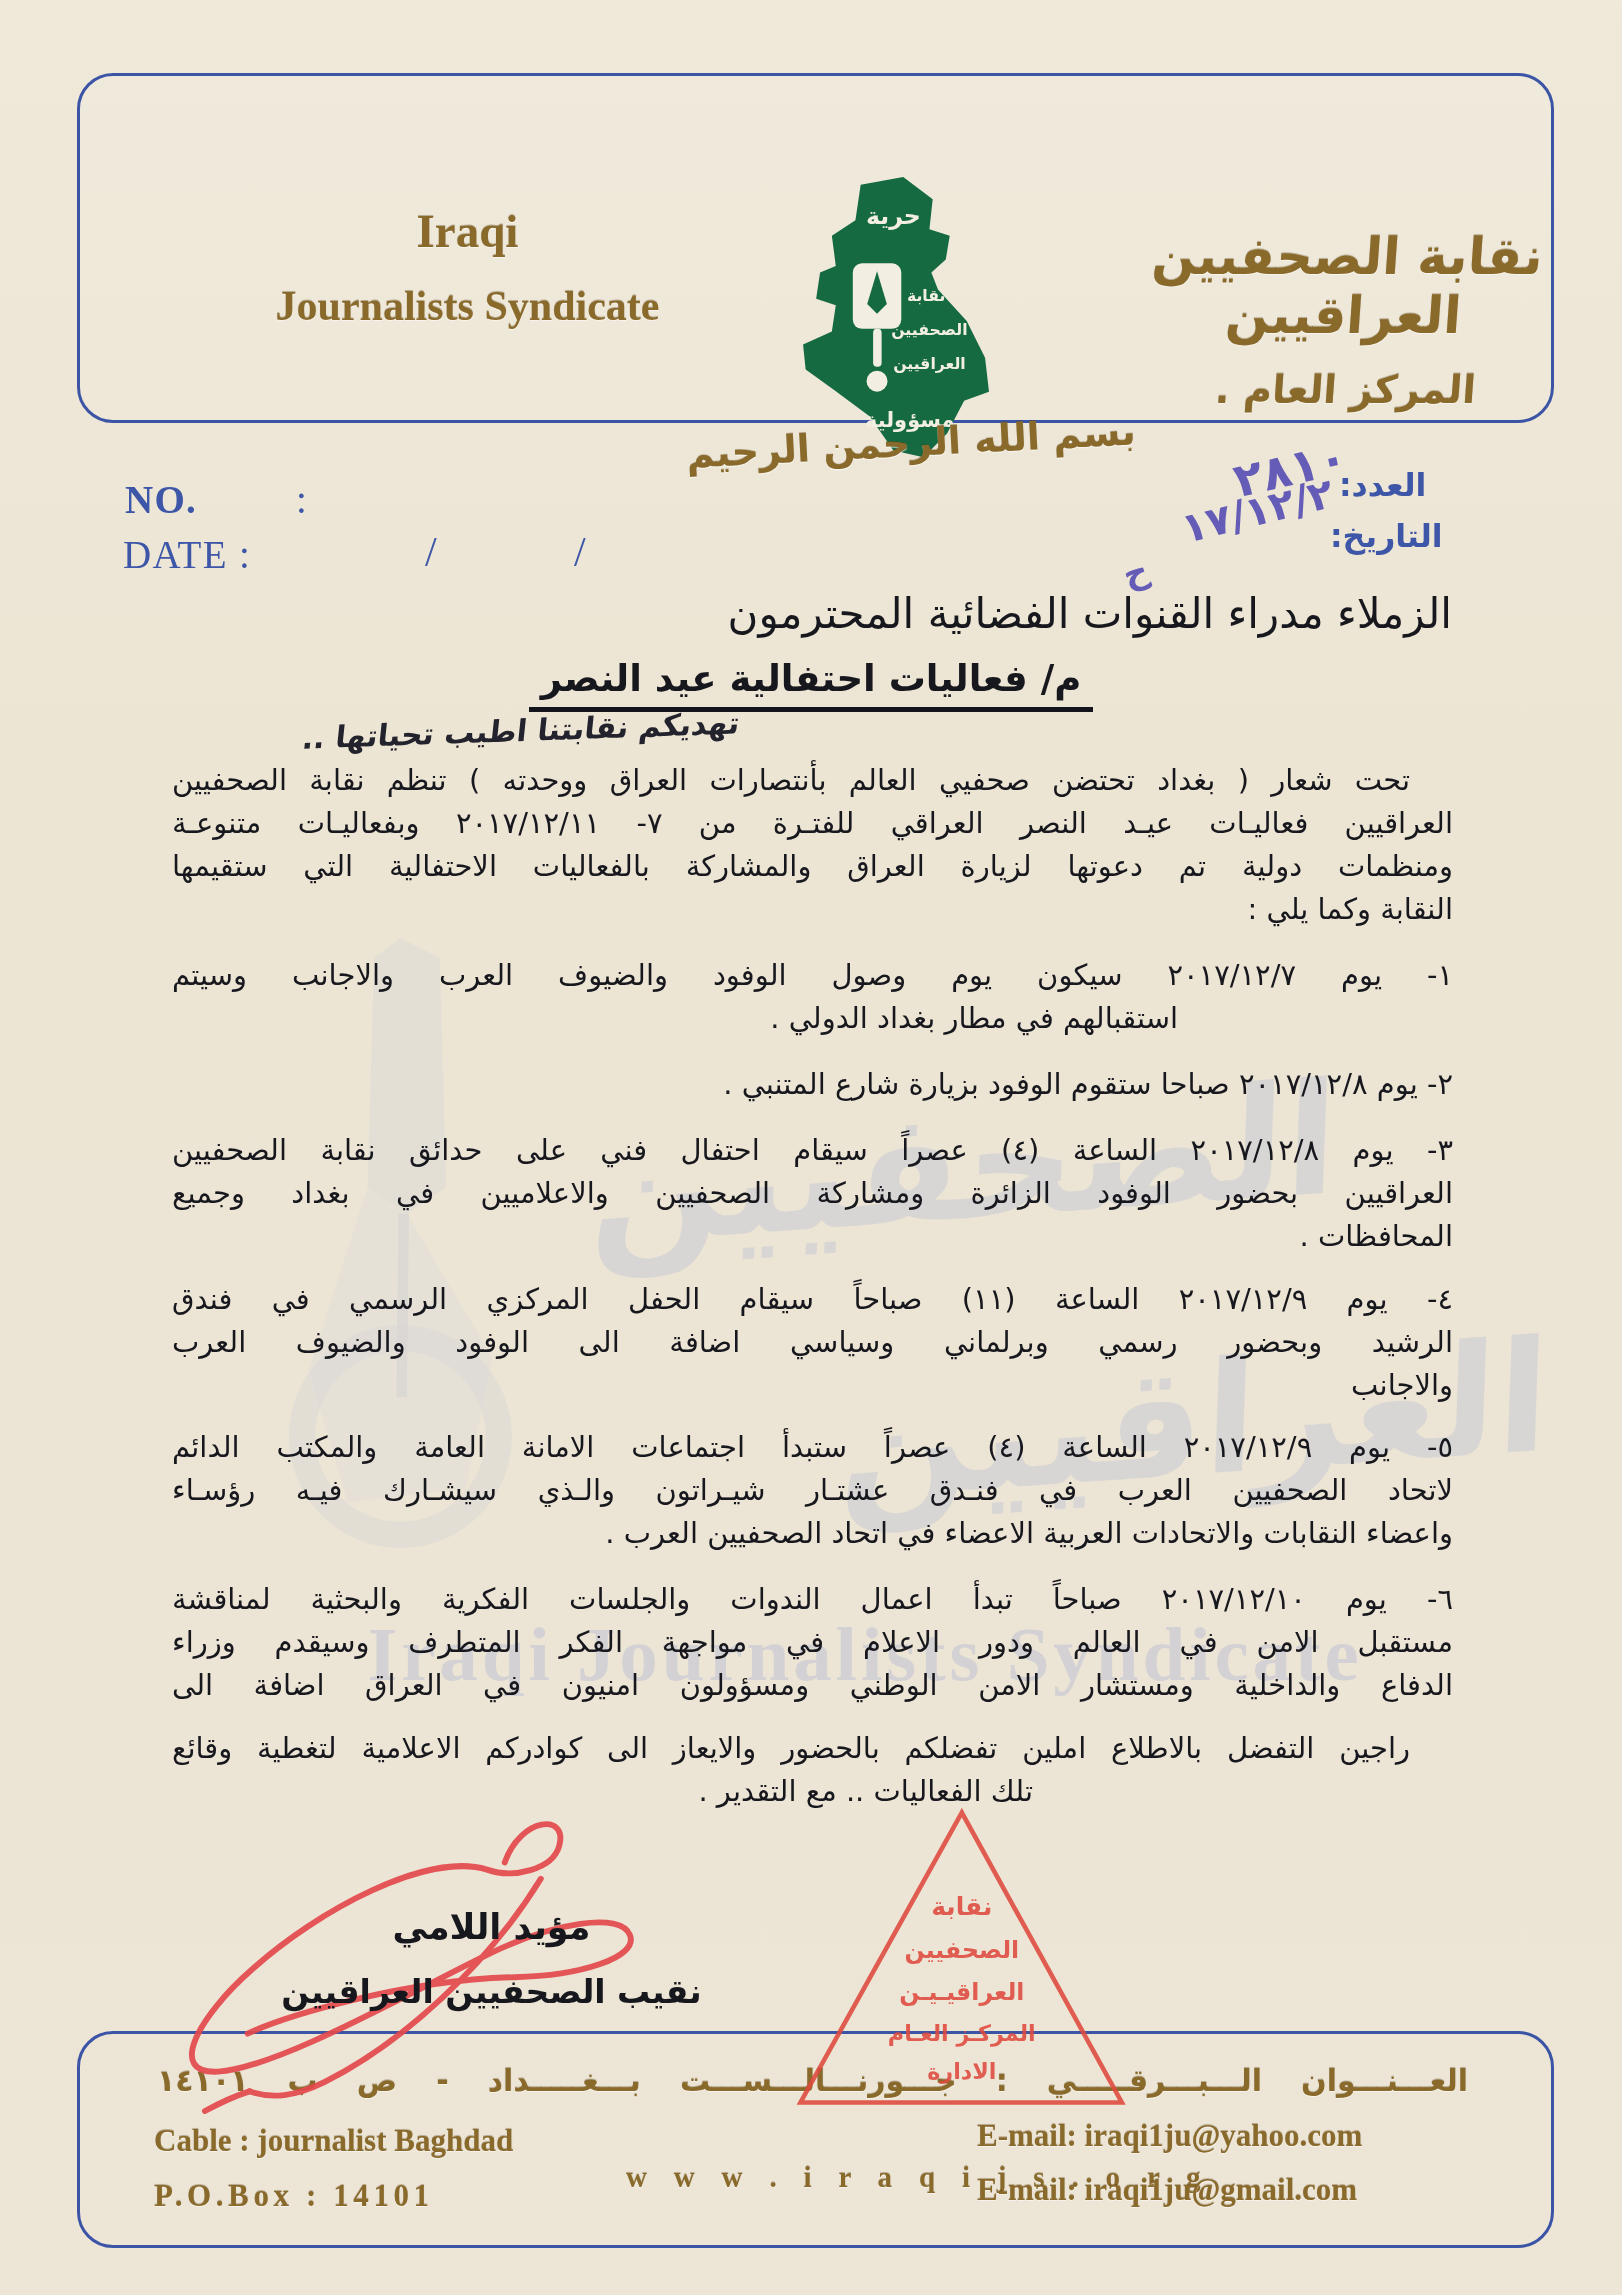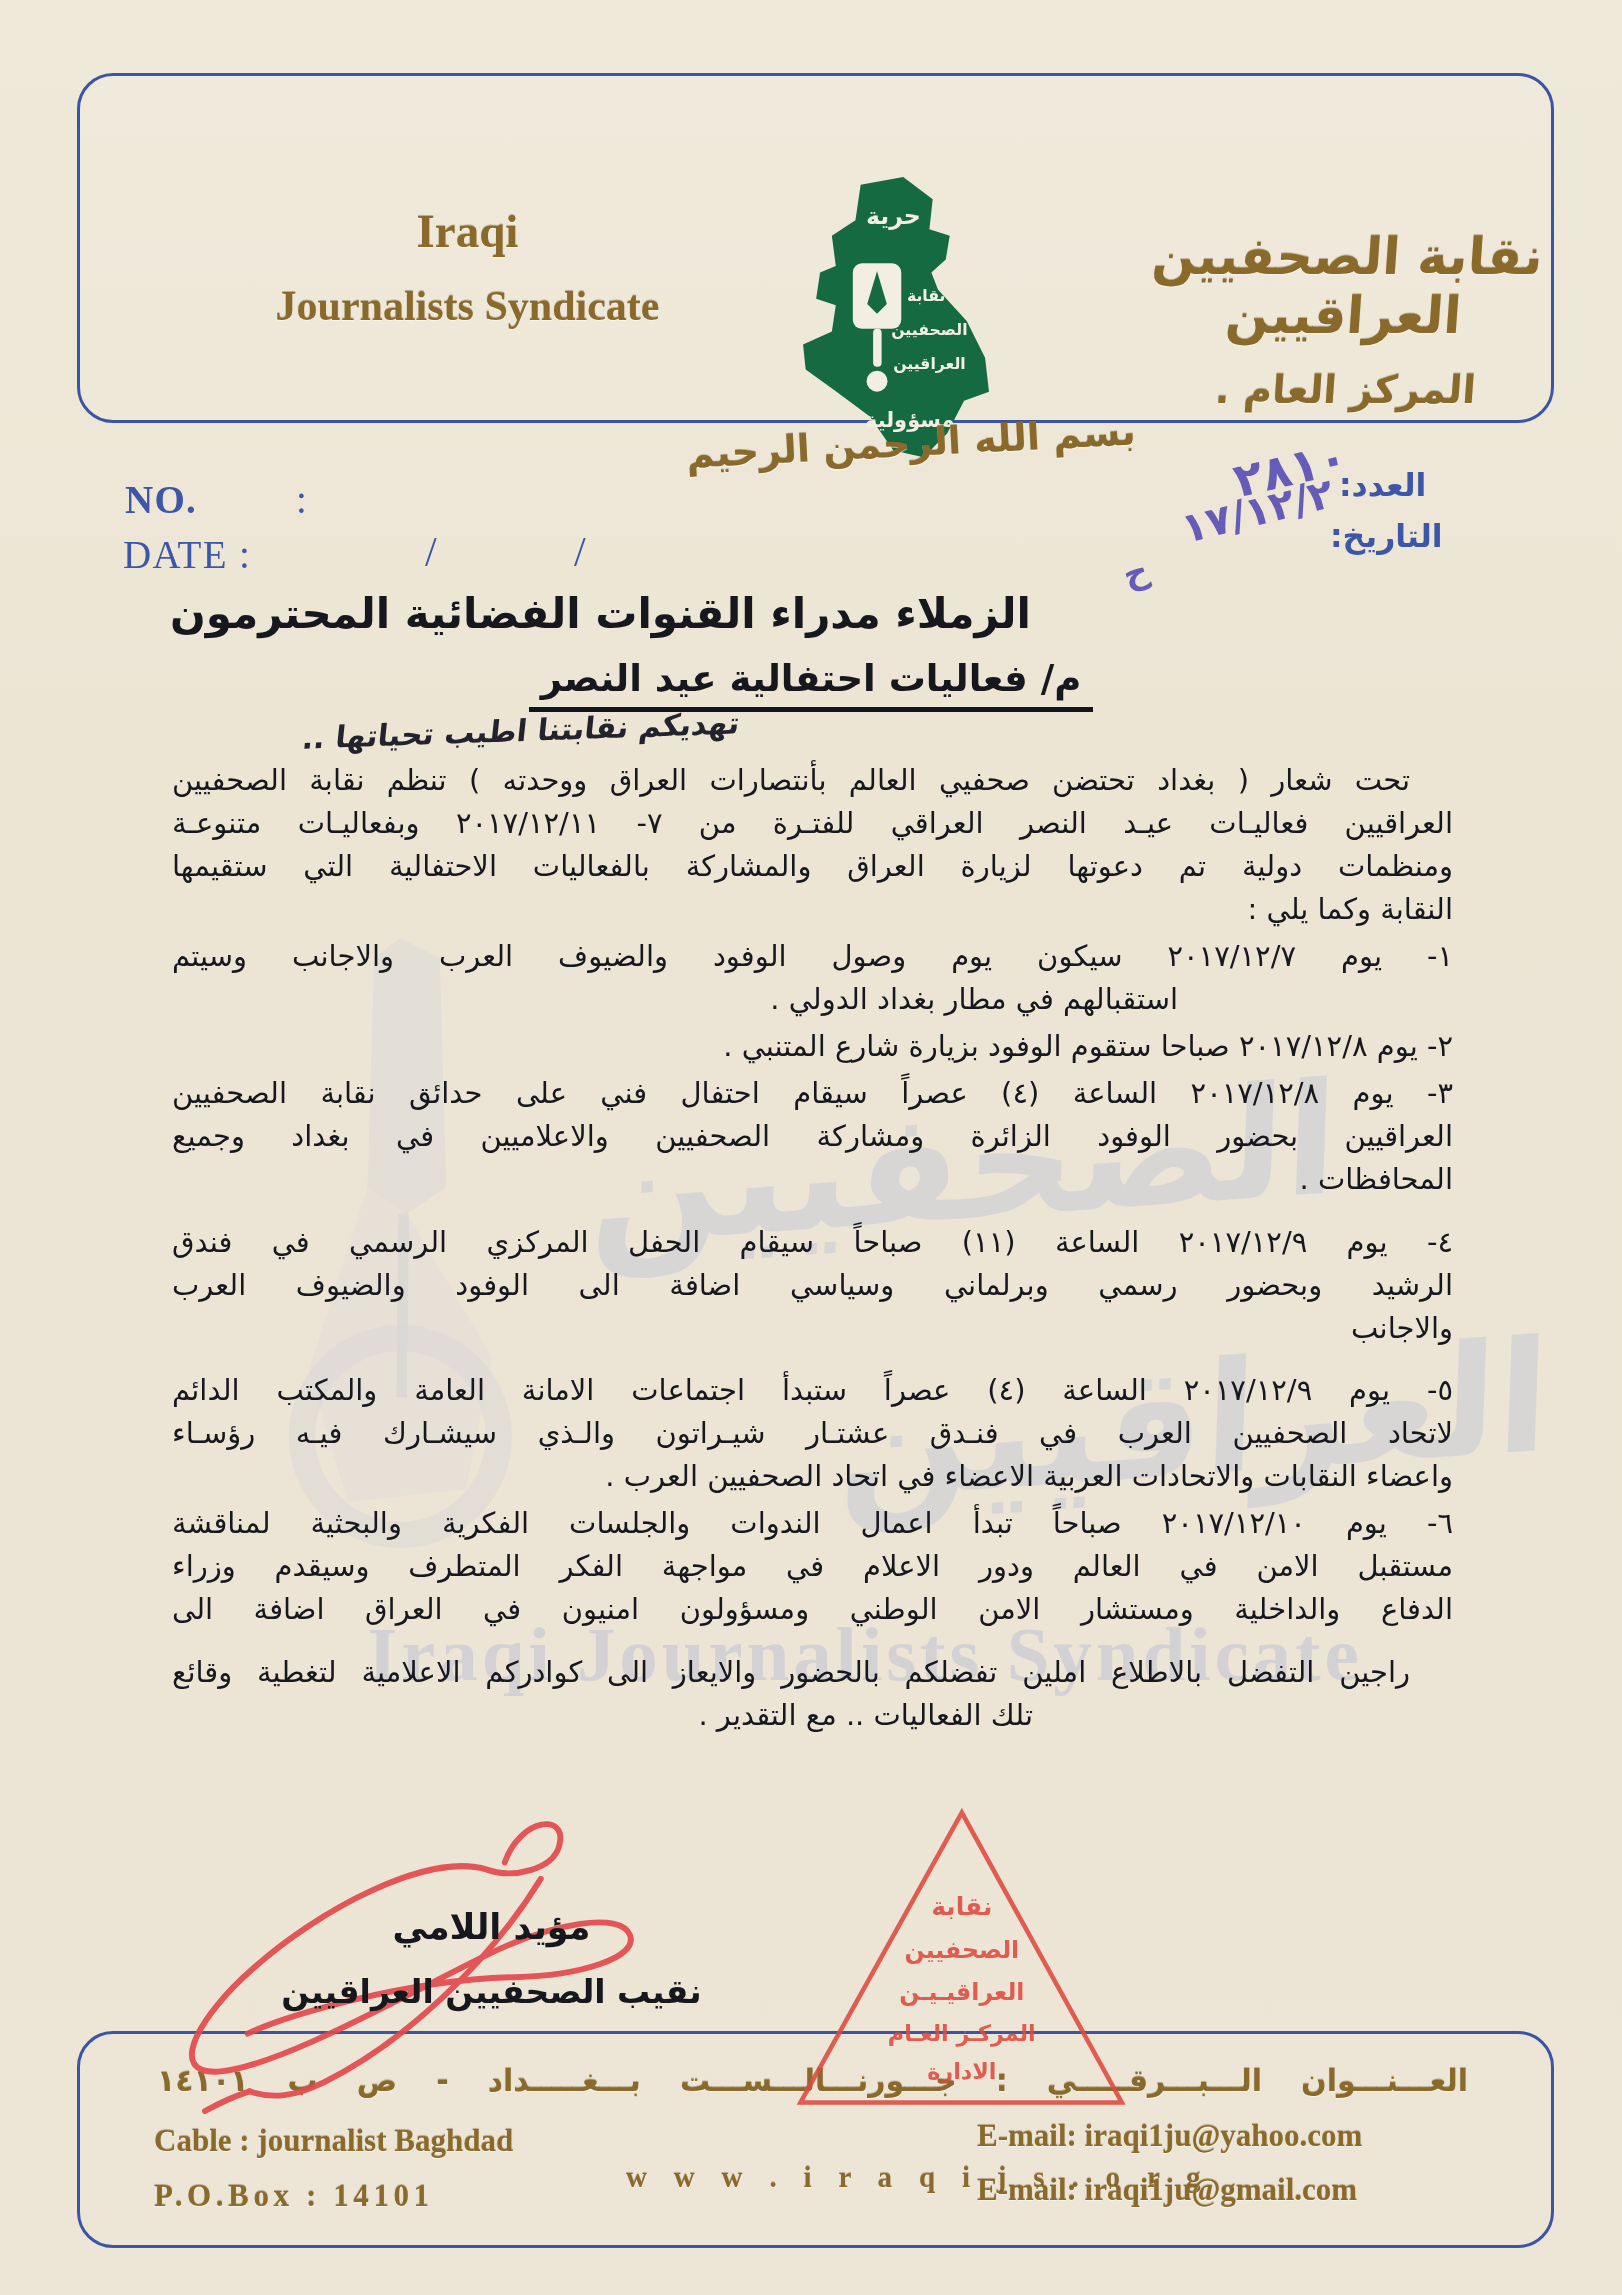--- a/index.html
+++ b/index.html
@@ -45,34 +45,34 @@
   #date-slash2{left:574px;top:528px;font-size:42px;}
 
   #num-label{left:1339px;top:467px;font-size:31.5px;font-weight:bold;}
   #num-value{left:1233px;top:441px;font-size:47px;font-weight:bold;transform:rotate(-13deg);letter-spacing:2.6px;}
   #dt-label{left:1330px;top:518px;font-size:31.5px;font-weight:bold;}
   #dt-value{left:1180px;top:487px;font-size:41px;font-weight:bold;transform:rotate(-14deg);letter-spacing:1.3px;}
   #dt-stray{left:1123px;top:552px;font-size:34px;font-weight:bold;transform:rotate(-18deg);}
 
   
   #bismillah{left:662px;top:421px;width:498px;text-align:center;font-size:38px;font-weight:bold;transform:rotate(-3deg);}
-  #title1{left:170px;top:589px;width:1282px;text-align:left;font-size:42px;font-weight:bold;}
+  #title1{left:170px;top:589px;width:1282px;text-align:right;font-size:42px;font-weight:normal;}
   #title2{left:170px;top:657px;width:1282px;text-align:center;font-size:37px;font-weight:bold;}
   #title2 span{display:inline-block;border-bottom:5.2px solid #14141c;padding:0 11.8px 6.6px 11.8px;text-align:right;}
   #greeting{left:302px;top:703px;width:1010px;text-align:left;font-size:30px;font-weight:600;
     transform:rotate(-2deg) skewX(-8deg);color:#23232e;}
 
   
   #body-text{left:172px;top:759px;width:1281px;font-size:29px;font-weight:normal;color:#17171e;}
   .bline{direction:rtl;line-height:43px;text-align:right;}
   .j{text-align:justify;text-align-last:justify;}
   .pind{padding-right:43px;}
   .ind1{padding-left:0;padding-right:275px;}
   .ind2{padding-right:420px;}
-  .gap-s{margin-top:4px;}
+  .gap-s{margin-top:23px;}
   .gap-m{margin-top:19.7px;}
 
   
   #sig-svg{left:121px;top:1800px;}
   #sig-name{left:308px;top:1907px;width:367px;text-align:center;font-size:35px;font-weight:bold;}
   #sig-title{left:262px;top:1972px;width:459px;text-align:center;font-size:33px;font-weight:bold;}
 
   
   #stamp-svg{left:790px;top:1802px;opacity:.88;}
 

